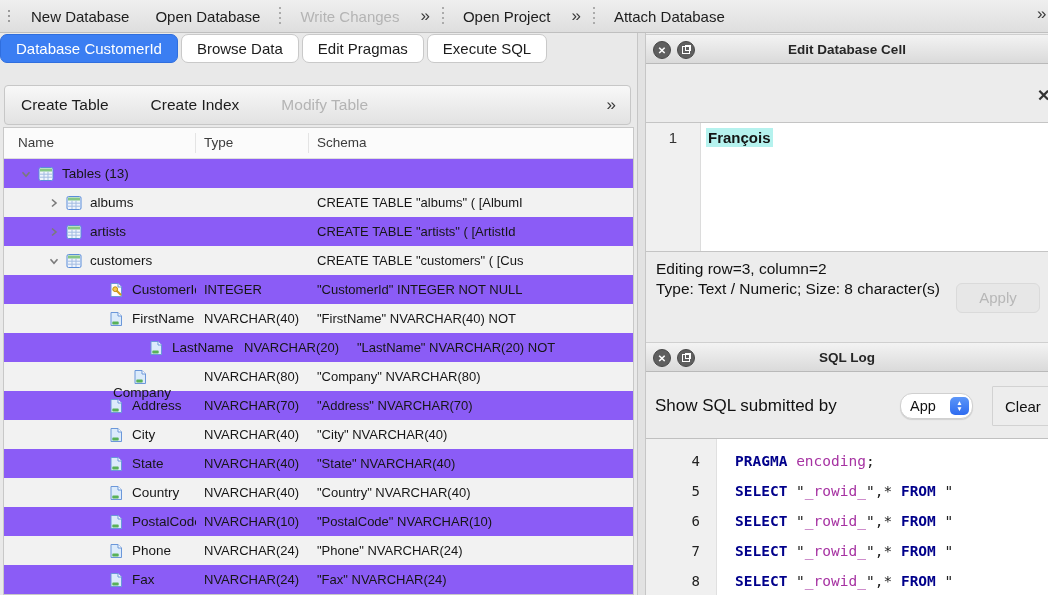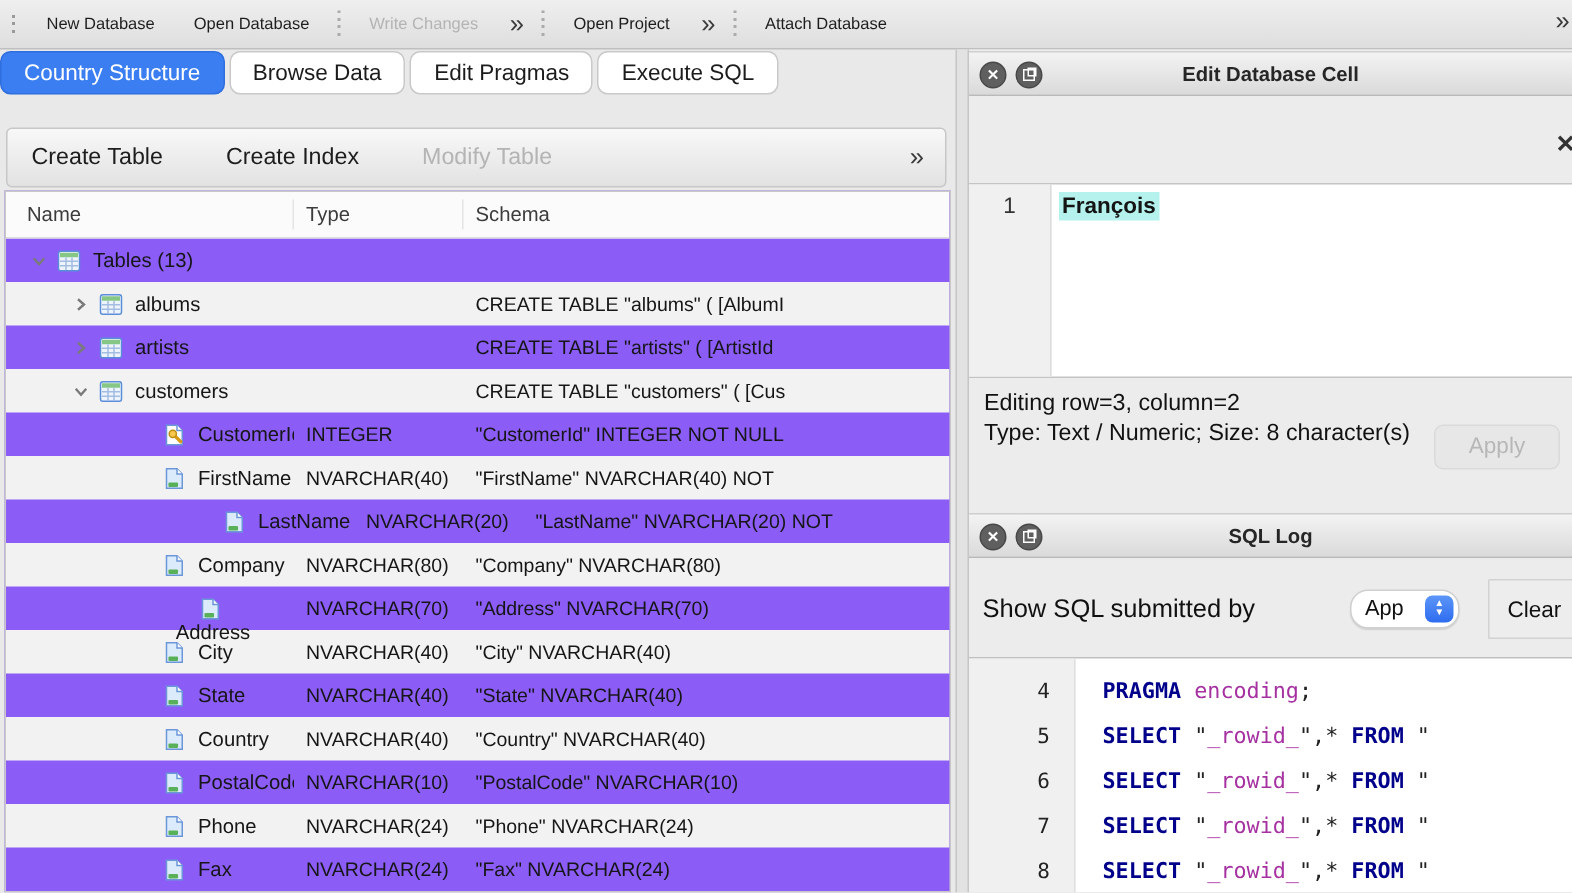--- a/index.html
+++ b/index.html
@@ -6,21 +6,21 @@
   html,body { width:1048px; height:595px; overflow:hidden; }
   body { font-family:"Liberation Sans", sans-serif; background:#e9e9e9; position:relative; }
   #app { position:absolute; inset:0; width:1048px; height:595px; background:#e9e9e9; overflow:hidden; }
 
   
   .toolbar { position:absolute; left:0; top:0; width:1048px; height:33px;
     background:linear-gradient(#efefef,#dedede); border-bottom:1px solid #bfbfbf;
     display:flex; align-items:center; padding-left:8px; }
   .tb-handle { width:2px; height:12px; margin:0 8px 0 0;
     background:repeating-linear-gradient(to bottom,#9a9a9a 0 2px,transparent 2px 5px); }
-  .tb-item { font-size:11px; color:#1d1d1d; padding:0 13px; white-space:nowrap; cursor:default; }
+  .tb-item { font-size:15px; color:#1d1d1d; padding:0 13px; white-space:nowrap; cursor:default; }
   .tb-item.disabled { color:#b4b4b4; }
   .tb-chev { font-size:17px; color:#3a3a3a; padding:0 8px; letter-spacing:-2px; }
   .tb-sep { width:2px; height:18px; margin:0 6px;
     background:repeating-linear-gradient(to bottom,#ababab 0 2px,transparent 2px 5px); }
   .tb-chev-clip { position:absolute; left:1037px; top:4px; font-size:17px; color:#3a3a3a; }
 
   
   .left-panel  { position:absolute; left:0; top:33px; width:637px; height:562px; }
   .splitter    { position:absolute; left:637px; top:33px; width:9px; height:562px;
                  background:#e2e2e2; border-left:1px solid #c6c6c6; border-right:1px solid #c6c6c6; }
@@ -145,21 +145,21 @@
     <div class="tb-sep"></div>
     <div class="tb-item">Open Project</div>
     <div class="tb-chev">»</div>
     <div class="tb-sep"></div>
     <div class="tb-item">Attach Database</div>
     <div class="tb-chev-clip">»</div>
   </div>
 
   <div class="left-panel">
     <div class="tabbar">
-        <div class="tab active">Country Structure</div>
+        <div class="tab active">Database CustomerId</div>
         <div class="tab">Browse Data</div>
         <div class="tab">Edit Pragmas</div>
         <div class="tab">Execute SQL</div>
       </div>
 
     <div class="struct-toolbar">
       <div class="st-item">Create Table</div>
       <div class="st-item">Create Index</div>
       <div class="st-item disabled">Modify Table</div>
       <div class="st-chev">»</div>
@@ -274,34 +274,34 @@
                   <path d="M3 1.5h7l3.5 3.5v9.5H3z" fill="#dcebfb" stroke="#6b97d9"></path>
                   <path d="M10 1.5v3.5h3.5" fill="#fff" stroke="#6b97d9"></path>
                   <rect x="4.3" y="10.6" width="6.4" height="3" rx="0.8" fill="#58b158"></rect>
                 </svg></span>
               <span>LastName</span>
             </div>
             <div class="tc-type">NVARCHAR(20)</div>
             <div class="tc-schema">"LastName" NVARCHAR(20) NOT</div>
           </div>
           <div class="trow">
-            <div class="tc-name" style="padding-left: 84px;">
+            <div class="tc-name" style="padding-left: 84px; flex-direction: column;">
               <span class="chev-slot"></span>
               <span class="ticon"><svg width="16" height="16" viewBox="0 0 16 16">
                   <path d="M3 1.5h7l3.5 3.5v9.5H3z" fill="#dcebfb" stroke="#6b97d9"></path>
                   <path d="M10 1.5v3.5h3.5" fill="#fff" stroke="#6b97d9"></path>
                   <rect x="4.3" y="10.6" width="6.4" height="3" rx="0.8" fill="#58b158"></rect>
                 </svg></span>
               <span>Company</span>
             </div>
             <div class="tc-type">NVARCHAR(80)</div>
             <div class="tc-schema">"Company" NVARCHAR(80)</div>
           </div>
           <div class="trow">
-            <div class="tc-name" style="padding-left: 84px; flex-direction: column;">
+            <div class="tc-name" style="padding-left: 84px;">
               <span class="chev-slot"></span>
               <span class="ticon"><svg width="16" height="16" viewBox="0 0 16 16">
                   <path d="M3 1.5h7l3.5 3.5v9.5H3z" fill="#dcebfb" stroke="#6b97d9"></path>
                   <path d="M10 1.5v3.5h3.5" fill="#fff" stroke="#6b97d9"></path>
                   <rect x="4.3" y="10.6" width="6.4" height="3" rx="0.8" fill="#58b158"></rect>
                 </svg></span>
               <span>Address</span>
             </div>
             <div class="tc-type">NVARCHAR(70)</div>
             <div class="tc-schema">"Address" NVARCHAR(70)</div>

